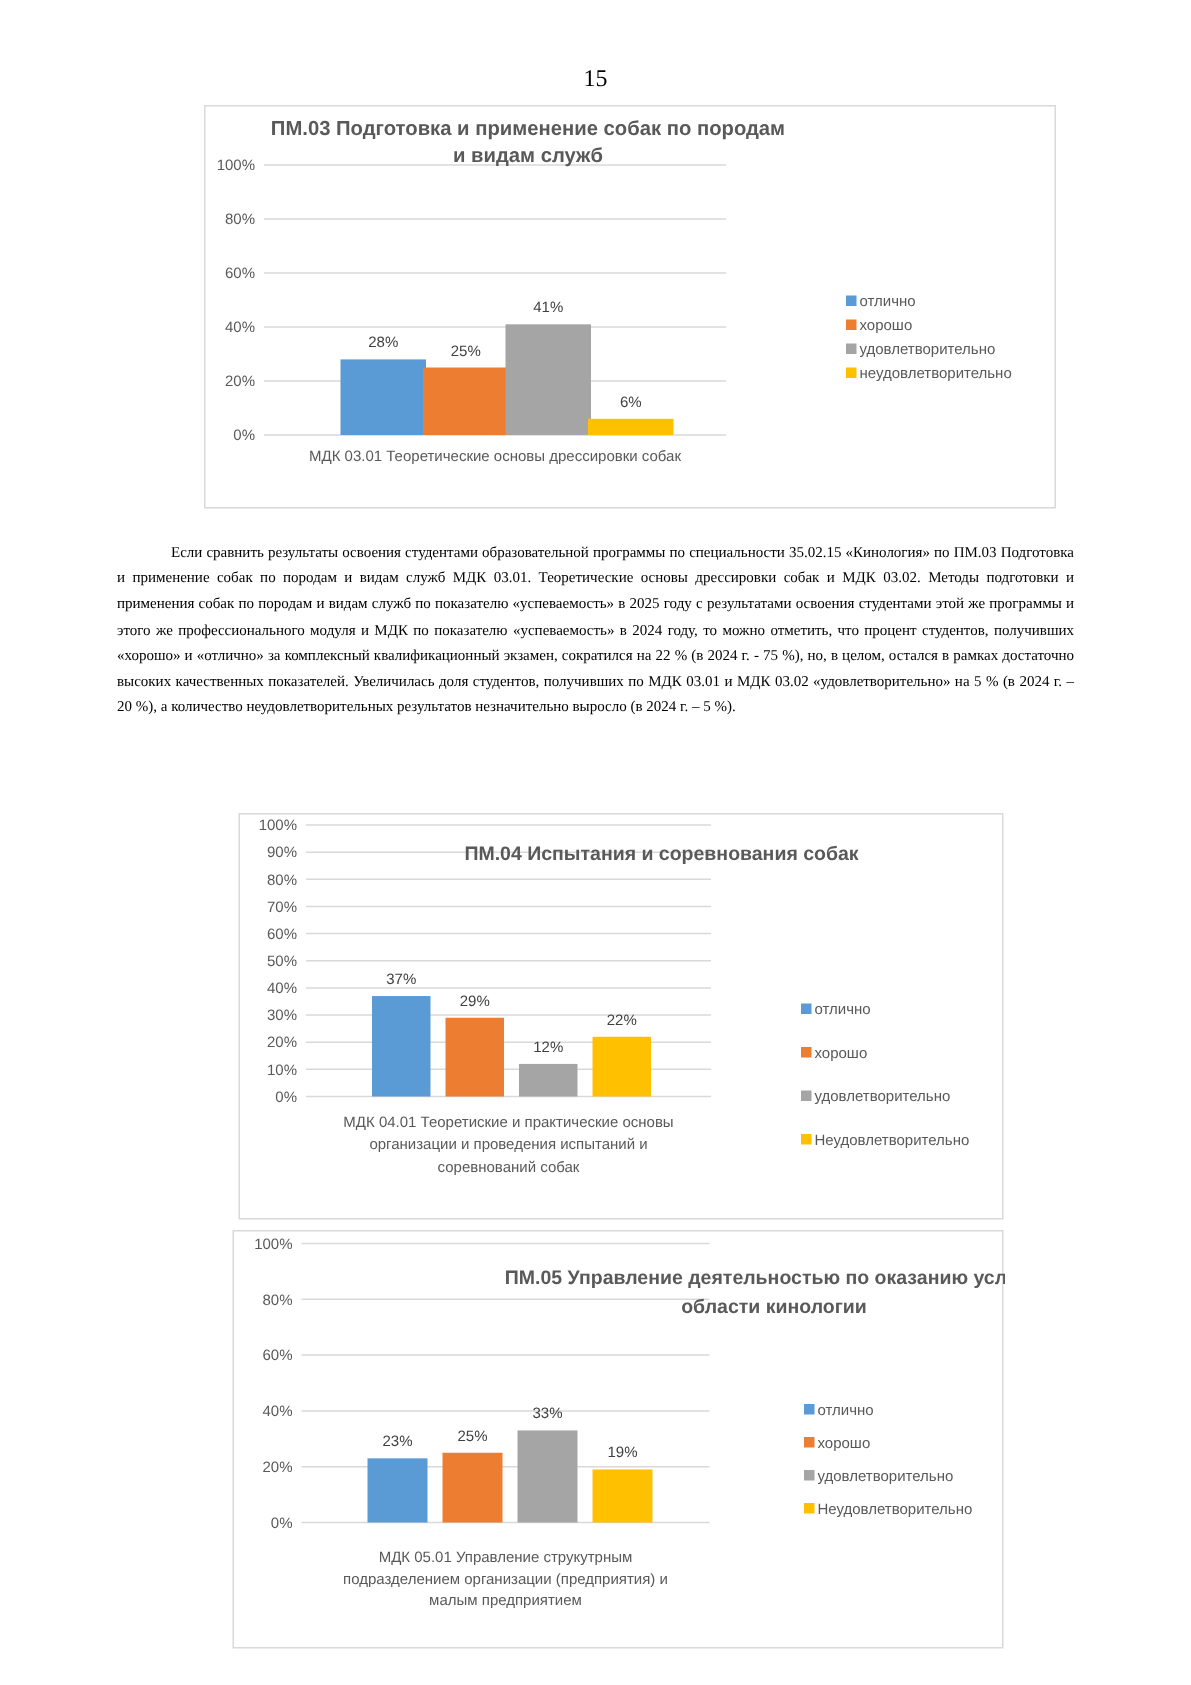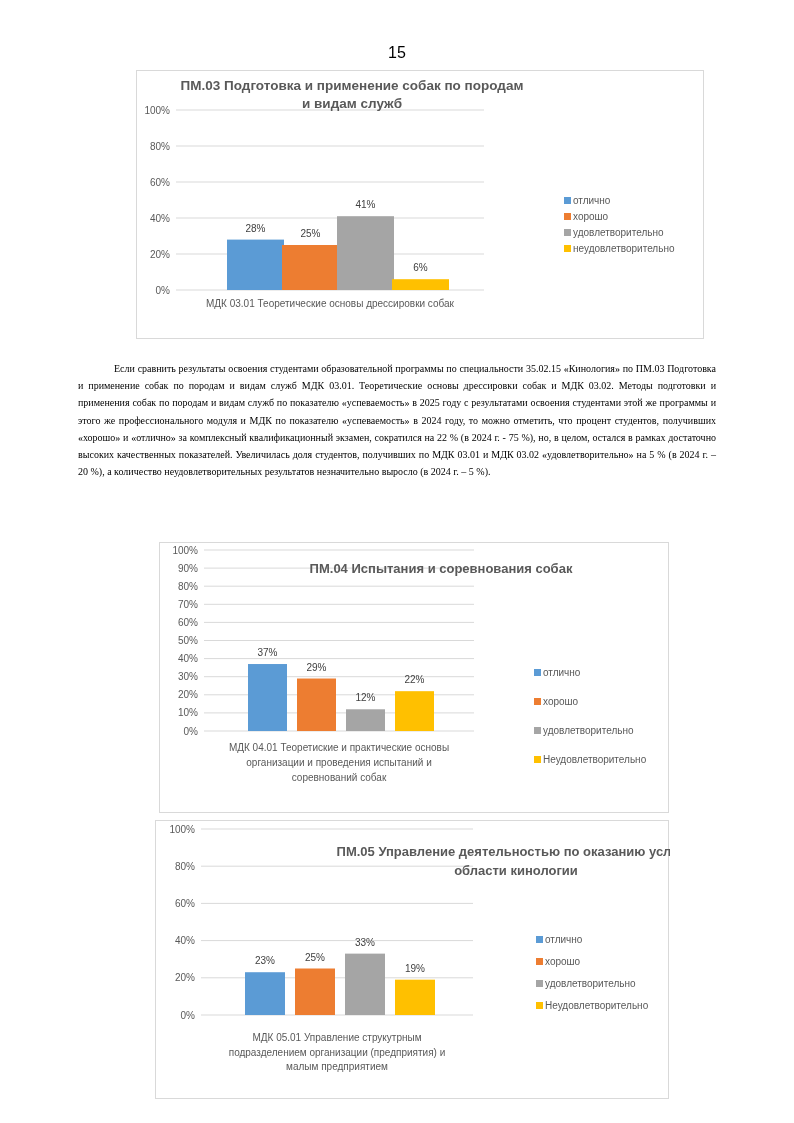--- a/index.html
+++ b/index.html
@@ -1,17 +1,17 @@
 <!DOCTYPE html>
 <html><head>
 <meta charset="utf-8">
 <style>
   html, body { margin:0; padding:0; background:#ffffff; }
   body { width:794px; height:1123px; position:relative; overflow:hidden; font-family:"Liberation Serif", serif; color:#000; }
-  .page-num { position:absolute; top:44px; left:0; width:794px; text-align:center; font-size:16px; font-family:Liberation Sans, sans-serif; }
+  .page-num { position:absolute; top:44px; left:0; width:794px; text-align:center; font-size:16px; font-family:Liberation Serif, serif; }
   .chart-box { position:absolute; border:1px solid #d9d9d9; background:#fff; box-sizing:border-box; }
   .chart-box svg { position:absolute; left:0; top:0; }
   .chart-title { font-family:"Liberation Sans", sans-serif; font-weight:bold; fill:#595959; }
   .tick { font-family:"Liberation Sans", sans-serif; font-size:10px; fill:#595959; }
   .dlabel { font-family:"Liberation Sans", sans-serif; font-size:10px; fill:#404040; }
   .cat { font-family:"Liberation Sans", sans-serif; font-size:10px; fill:#595959; }
   .legend-text { font-family:"Liberation Sans", sans-serif; font-size:10px; fill:#595959; }
   .para { position:absolute; left:78px; top:360px; width:638px; font-size:10px; line-height:17.2px; text-align:justify; text-indent:36px; font-family:"Liberation Serif", serif; }
 </style>
 </head>

